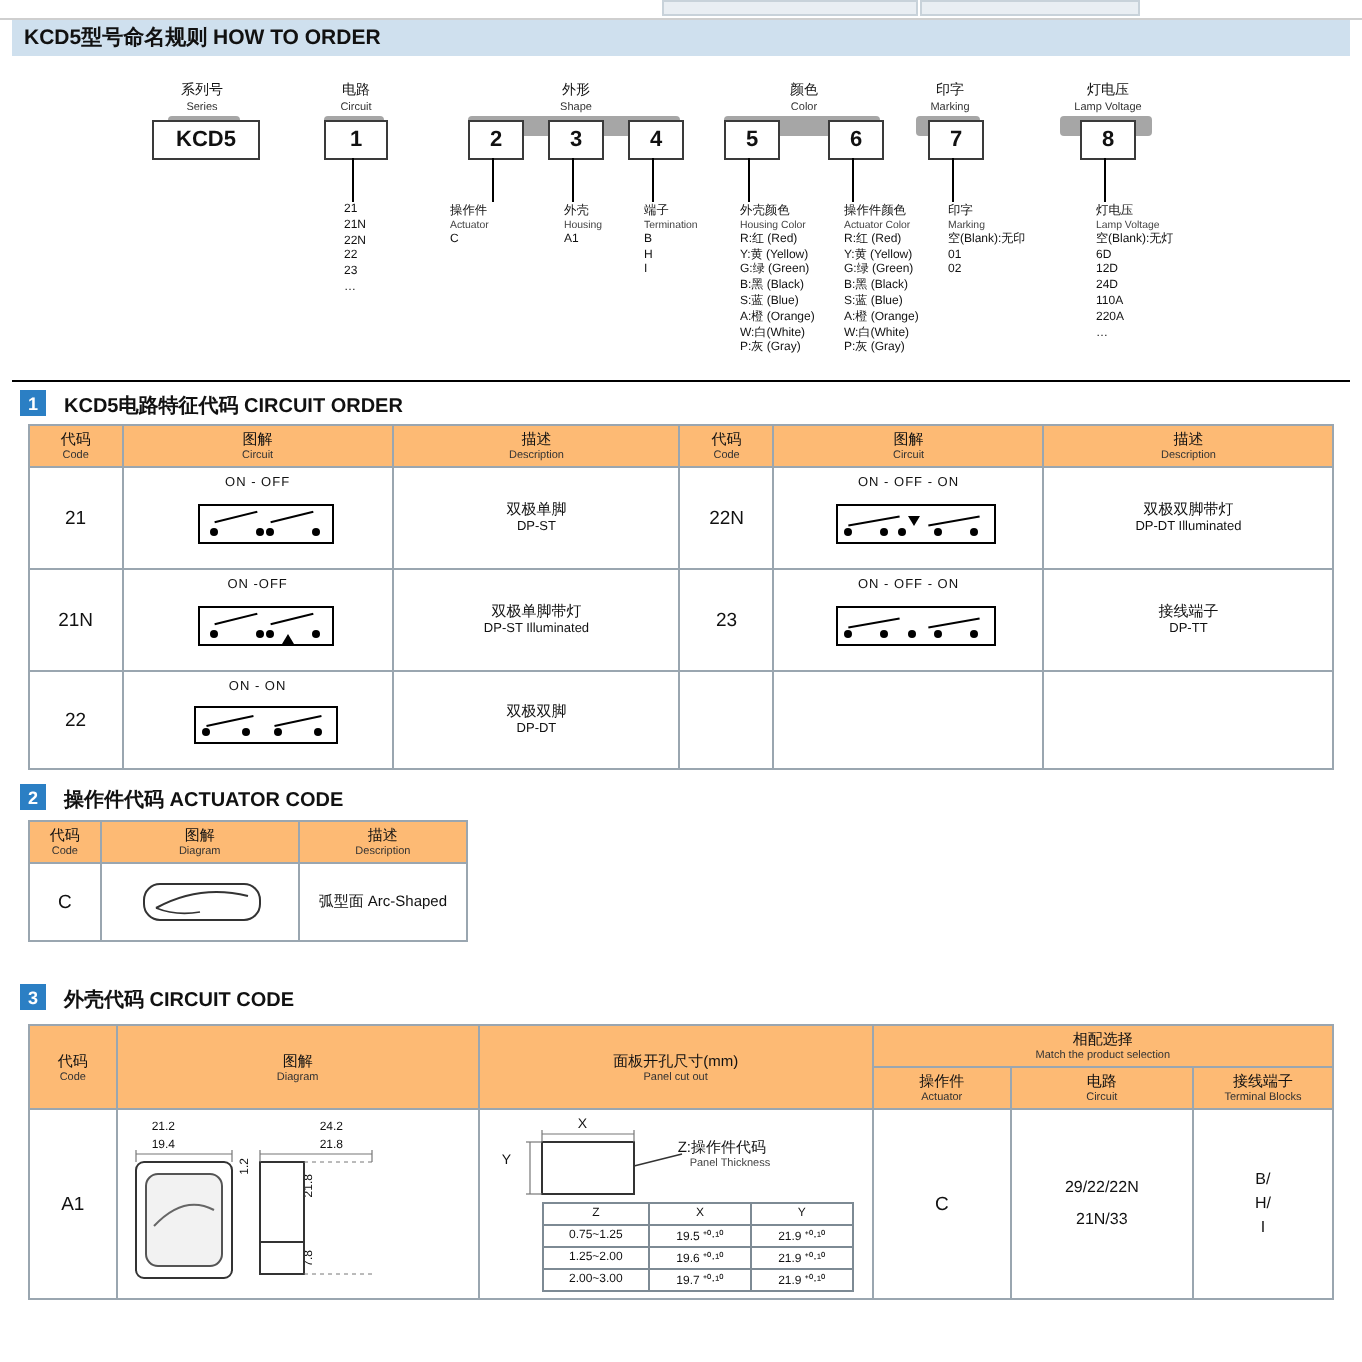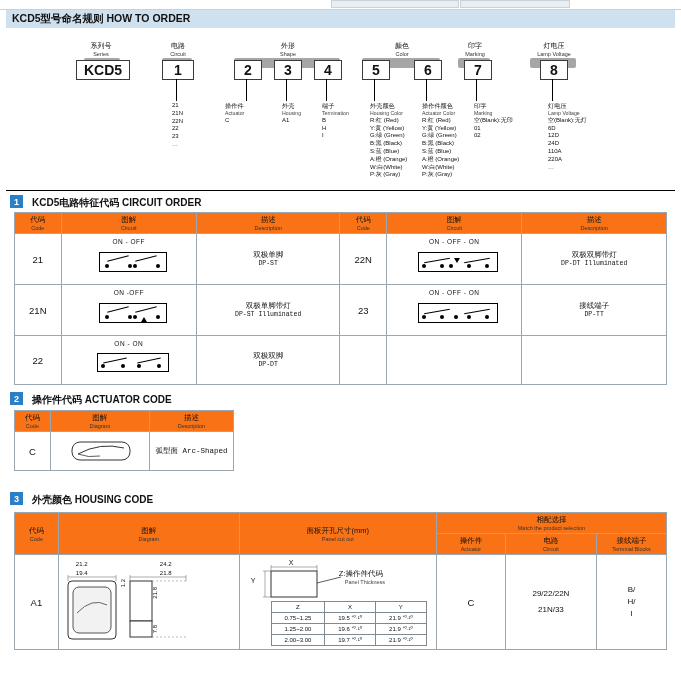--- a/index.html
+++ b/index.html
@@ -33,42 +33,42 @@
   }
   .cap{position:absolute;text-align:center;font-size:6.5px;line-height:1.15;color:#111;}
   .cap .cn{font-size:7px;}
   .cap .en{font-size:5.5px;color:#333;}
   .grayband{
     position:absolute;background:#a6a6a6;border-radius:2px;
   }
   .box{
     position:absolute;background:#ffffff;border:1px solid #3a3a3a;
     display:flex;align-items:center;justify-content:center;
-    font-size:14px;font-weight:bold;height:18px;
+    font-size:11px;font-weight:bold;height:18px;
   }
   .tick{position:absolute;width:1px;background:#000;}
   .lbl{position:absolute;font-size:6px;line-height:1.3;color:#111;}
   .lbl .h{font-size:6.2px;}
   .lbl .hen{font-size:5.2px;color:#444;}
 
   
   .secnum{
     position:absolute;width:13px;height:13px;background:#2b7fc4;color:#fff;
     font-size:9px;font-weight:bold;display:flex;align-items:center;justify-content:center;
   }
   .sectitle{position:absolute;font-size:10px;font-weight:bold;}
 
   
   table{border-collapse:collapse;position:absolute;font-size:7px;}
   th,td{border:1px solid #9aa6b0;text-align:center;vertical-align:middle;}
-  th{background:#f97316;font-weight:normal;padding:2px 0;}
+  th{background:#fdba74;font-weight:normal;padding:2px 0;}
   th .cn{display:block;font-size:7.5px;}
   th .en{display:block;font-size:5.5px;color:#333;}
   td{background:#fff;}
-  .desc{font-size:7.5px;line-height:1.35;font-family:Liberation Mono, monospace;}
+  .desc{font-size:7.5px;line-height:1.35;}
   .desc .en{font-size:6.5px;}
   .codecell{font-size:9.5px;}
 
   
   .cd{position:relative;width:100%;height:100%;}
   .cd .cap2{position:absolute;top:2px;left:0;width:100%;text-align:center;font-size:6.5px;letter-spacing:0.5px;}
   .cd .wire{position:absolute;background:#000;height:1.2px;}
   .cd .dot{position:absolute;width:4px;height:4px;border-radius:50%;background:#000;}
   .cd .rect{position:absolute;border:1px solid #000;}
   .cd .tri{position:absolute;width:0;height:0;border-left:3px solid transparent;border-right:3px solid transparent;border-bottom:5px solid #000;}
@@ -378,21 +378,21 @@
           <path d="M26 20 Q36 24 48 22" fill="none" stroke="#333" stroke-width="0.8"></path>
         </svg>
       </div>
     </td>
     <td class="desc">弧型面 Arc-Shaped</td>
   </tr>
 </tbody>
   </table>
 
 <div class="secnum" style="left:10px;top:492px;">3</div>
-<div class="sectitle" style="left:32px;top:493px;">外壳颜色 HOUSING CODE</div>
+<div class="sectitle" style="left:32px;top:493px;">外壳代码 CIRCUIT CODE</div>
 
 <table style="left:14px;top:512px;width:653px;">
   <tbody>
       <tr>
     <th rowspan="2" style="width:44px">
           <span class="cn">代码</span>
           <span class="en">Code</span>
         </th>
     <th rowspan="2" style="width:180px">
           <span class="cn">图解</span>

